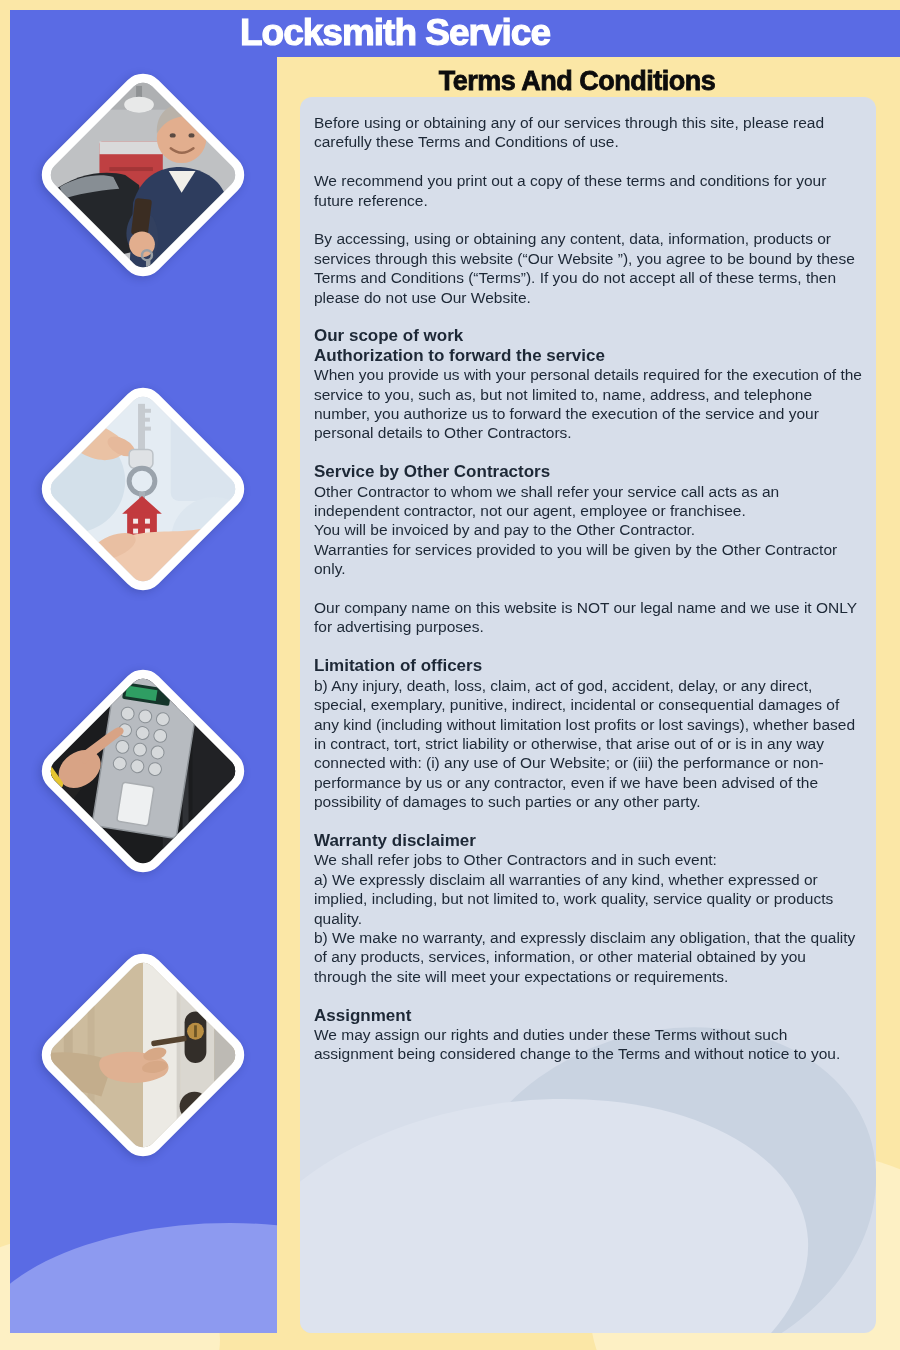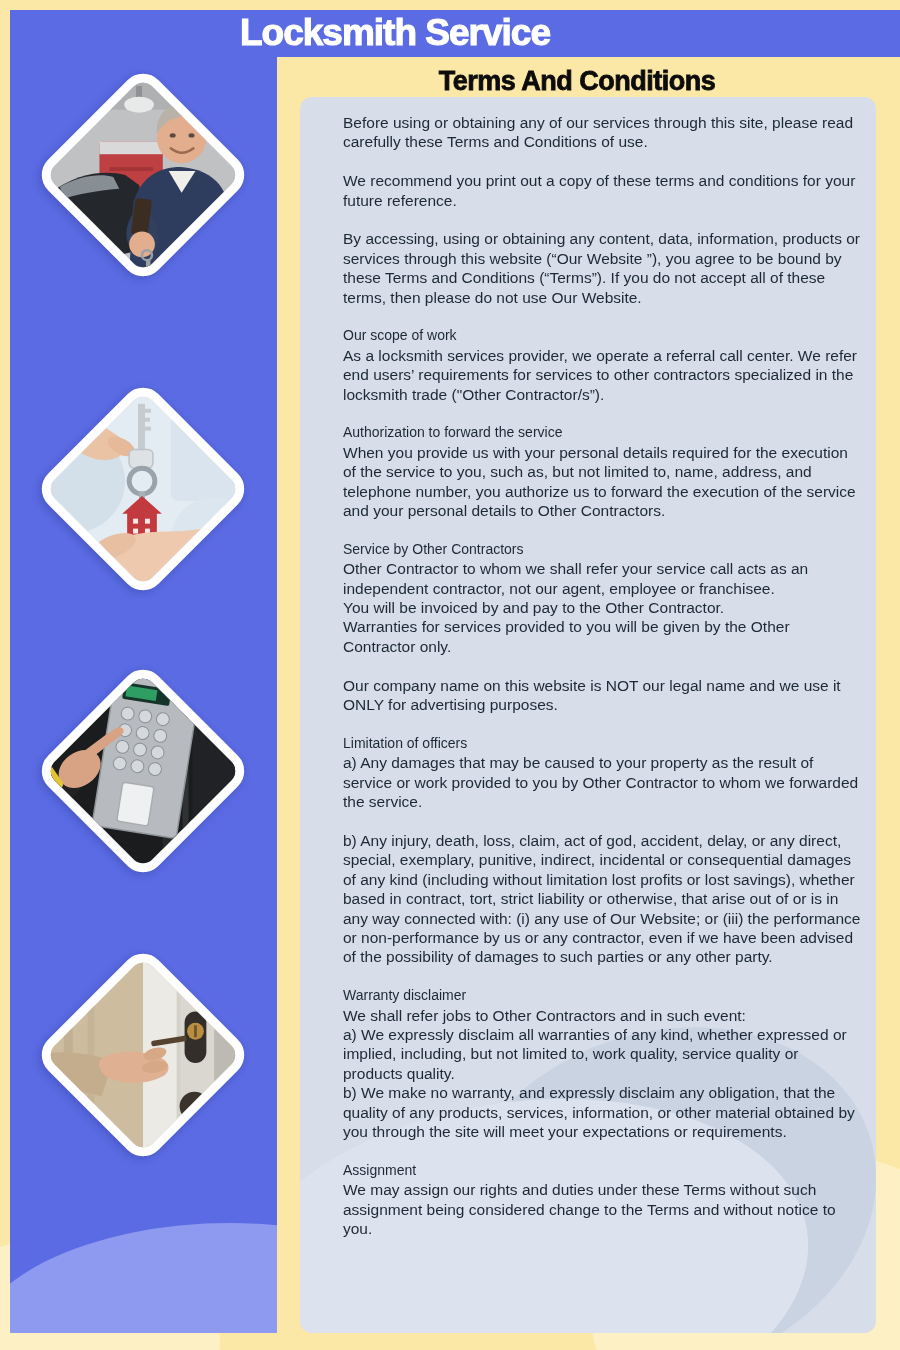--- a/index.html
+++ b/index.html
@@ -52,25 +52,25 @@
   }
   .swoosh-dark{
     position:absolute;left:150px;top:935px;width:430px;height:340px;
     background:#c9d3e1;border-radius:50%;transform:rotate(-18deg);
   }
   .swoosh-light{
     position:absolute;left:-70px;top:1005px;width:580px;height:340px;
     background:#dde3ee;border-radius:50%;transform:rotate(-8deg);
   }
   .terms-text{
-    position:relative;z-index:2;padding:16px 14px 18px 26px;
-    color:var(--ink,#1d2836);font-size:15.5px;line-height:19.4px;margin-left:17px;
+    position:relative;z-index:2;padding:16px 14px 18px 14px;
+    color:var(--ink,#1d2836);font-size:15.5px;line-height:19.4px;
   }
   .terms-text p{margin:0 0 19.4px 0;white-space:pre-line;}
-  .terms-text h3{margin:0;font-size:14px;line-height:19.4px;font-weight:normal;}
+  .terms-text h3{margin:0;font-size:17px;line-height:19.4px;font-weight:bold;}
   
   .y-blob{position:absolute;border-radius:50%;background:#fdf0c4;z-index:0;}
   .y-blob.br{right:-110px;bottom:-120px;width:420px;height:320px;}
   .y-blob.bl{left:-80px;bottom:-95px;width:300px;height:210px;}
 </style>
 </head>
 <body style="--yellow: #fbe7a6; --blue: #5a6be4; --blob-blue: #8d9af0; --panel: #d7deea; --ink: #1d2836;">
 
 <div class="y-blob br"></div>
 <div class="y-blob bl"></div>
@@ -204,30 +204,28 @@
 </div>
 
 <div class="panel">
   <div class="swoosh-dark"></div>
   <div class="swoosh-light"></div>
   <div class="terms-text">
       <p>Before using or obtaining any of our services through this site, please read carefully these Terms and Conditions of use.</p>
       <p>We recommend you print out a copy of these terms and conditions for your future reference.</p>
       <p>By accessing, using or obtaining any content, data, information, products or services through this website (“Our Website ”), you agree to be bound by these Terms and Conditions (“Terms”). If you do not accept all of these terms, then please do not use Our Website.</p>
       <h3>Our scope of work</h3>
-      <p>As a locksmith services provider, we operate a referral call center. We refer end users’ requirements for services to other contractors specialized in the locksmith trade ("Other Contractor/s”).</p>
       <h3>Authorization to forward the service</h3>
       <p>When you provide us with your personal details required for the execution of the service to you, such as, but not limited to, name, address, and telephone number, you authorize us to forward the execution of the service and your personal details to Other Contractors.</p>
       <h3>Service by Other Contractors</h3>
       <p>Other Contractor to whom we shall refer your service call acts as an independent contractor, not our agent, employee or franchisee.
 You will be invoiced by and pay to the Other Contractor.
 Warranties for services provided to you will be given by the Other Contractor only.</p>
       <p>Our company name on this website is NOT our legal name and we use it ONLY for advertising purposes.</p>
       <h3>Limitation of officers</h3>
-      <p>a) Any damages that may be caused to your property as the result of service or work provided to you by Other Contractor to whom we forwarded the service.</p>
       <p>b) Any injury, death, loss, claim, act of god, accident, delay, or any direct, special, exemplary, punitive, indirect, incidental or consequential damages of any kind (including without limitation lost profits or lost savings), whether based in contract, tort, strict liability or otherwise, that arise out of or is in any way connected with: (i) any use of Our Website; or (iii) the performance or non-performance by us or any contractor, even if we have been advised of the possibility of damages to such parties or any other party.</p>
       <h3>Warranty disclaimer</h3>
       <p>We shall refer jobs to Other Contractors and in such event:
 a) We expressly disclaim all warranties of any kind, whether expressed or implied, including, but not limited to, work quality, service quality or products quality.
 b) We make no warranty, and expressly disclaim any obligation, that the quality of any products, services, information, or other material obtained by you through the site will meet your expectations or requirements.</p>
       <h3>Assignment</h3>
       <p>We may assign our rights and duties under these Terms without such assignment being considered change to the Terms and without notice to you.</p>
     </div>
 </div>
 

